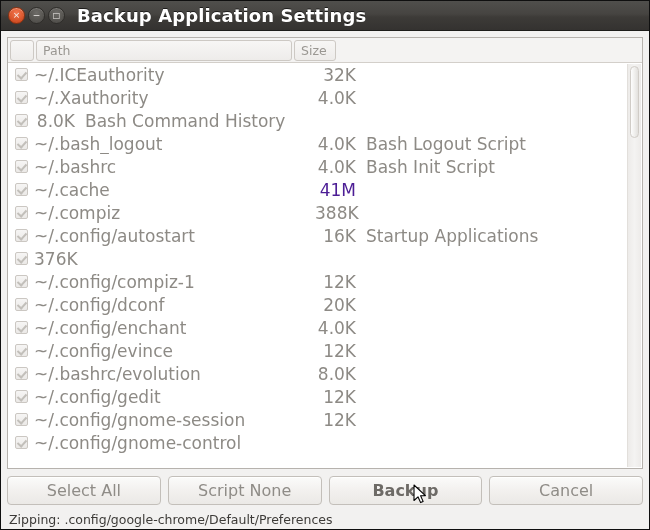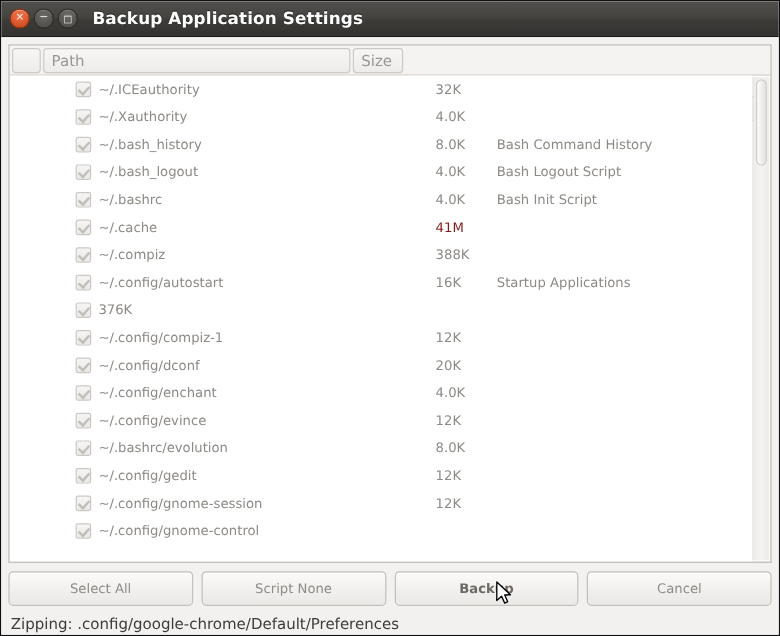--- a/index.html
+++ b/index.html
@@ -62,21 +62,21 @@
     line-height: 1;
     color: #f3efec;
     font-family: "DejaVu Sans", sans-serif;
   }
   .wbtn.max .glyph {
     font-size: 8px;
   }
   #title-text {
     margin-left: 9px;
     color: #ffffff;
-    font-size: 14px;
+    font-size: 18px;
     font-weight: bold;
     text-shadow: 0 -1px 0 rgba(0,0,0,0.6);
     letter-spacing: 0.1px;
     white-space: nowrap;
   }
 
   
   #body {
     position: relative;
     height: 499px;
@@ -131,24 +131,23 @@
     top: 25px;
     right: 15px;
     bottom: 0;
     overflow: hidden;
     background: #ffffff;
   }
   .row {
     display: flex;
     align-items: center;
     height: 23px;
-    font-size: 11px;
+    font-size: 17px;
     color: #8d8a85;
     white-space: nowrap;
-    padding-left: 48px;
   }
   .cb {
     width: 26px;
     flex: none;
     display: flex;
     align-items: center;
     justify-content: center;
   }
   .cbbox {
     width: 13px;
@@ -172,24 +171,24 @@
   }
   .c-path {
     width: 281px;
     flex: none;
     overflow: hidden;
     text-overflow: clip;
   }
   .c-size {
     width: 41px;
     flex: none;
-    text-align: left;
+    text-align: right;
     padding-right: 2px;
   }
-  .c-size.big { color: #7f1d1d; }
+  .c-size.big { color: #4c1d95; }
   .c-desc {
     flex: 1 1 auto;
     padding-left: 8px;
     overflow: hidden;
   }
 
   
   #scrolltrack {
     position: absolute;
     right: 1px;
@@ -221,21 +220,21 @@
     flex: 1 1 0;
     height: 29px;
     box-sizing: border-box;
     border: 1px solid #c3bfba;
     border-radius: 4px;
     background: linear-gradient(to bottom, #fbfbfa 0%, #f2f0ee 52%, #ebe9e6 100%);
     box-shadow: inset 0 1px 0 rgba(255,255,255,0.85);
     display: flex;
     align-items: center;
     justify-content: center;
-    font-size: 11px;
+    font-size: 16px;
     color: #8f8c87;
     font-family: "DejaVu Sans", "Liberation Sans", sans-serif;
     white-space: nowrap;
   }
   .btn.default { font-weight: bold; color: #6d6a66; }
 
   
   #status {
     font-size: 12.5px;
     color: #3d3b38;
@@ -296,21 +295,20 @@
               <div class="cbbox"></div>
             </div>
             <div class="c-path">~/.Xauthority</div>
             <div class="c-size">4.0K</div>
             <div class="c-desc"></div>
           </div>
           <div class="row">
             <div class="cb">
               <div class="cbbox"></div>
             </div>
-            <div class="c-path">~/.bash_history</div>
             <div class="c-size">8.0K</div>
             <div class="c-desc">Bash Command History</div>
           </div>
           <div class="row">
             <div class="cb">
               <div class="cbbox"></div>
             </div>
             <div class="c-path">~/.bash_logout</div>
             <div class="c-size">4.0K</div>
             <div class="c-desc">Bash Logout Script</div>

